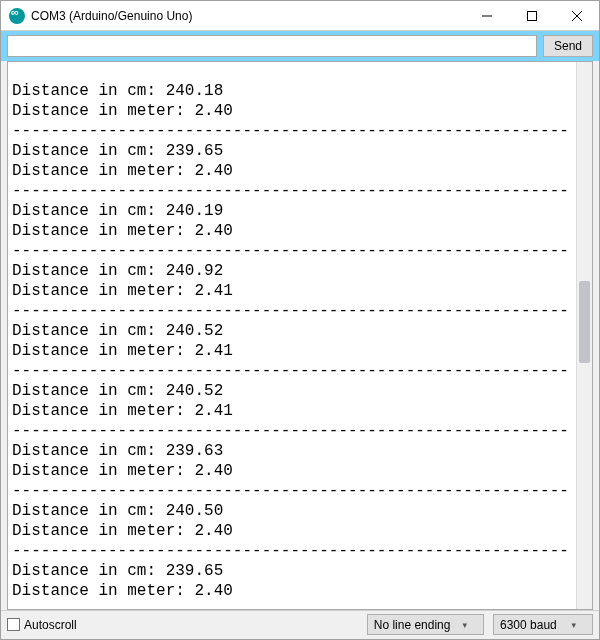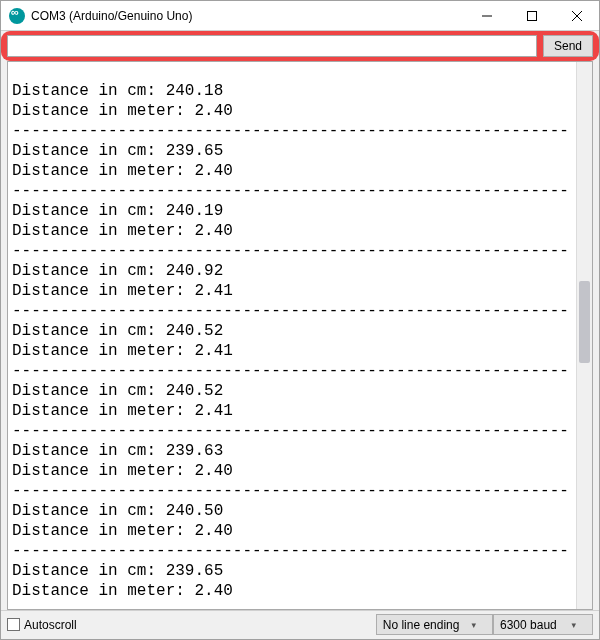--- a/index.html
+++ b/index.html
@@ -53,22 +53,21 @@
     width: 45px; height: 100%;
     display: flex; align-items: center; justify-content: center;
     color: #000;
   }
   .winbtn svg { width: 10px; height: 10px; }
 
   .sendrow {
     display: flex;
     padding: 4px 6px;
     gap: 6px;
-    background: #ef4444;
-    border-radius: 9px;
+    background: #7dd3fc;
   }
   .sendinput {
     flex: 1;
     height: 22px;
     border: 1px solid #a9a9a9;
     background: #fff;
     padding: 2px 4px;
     font-size: 12px;
   }
   .sendbtn {
@@ -111,21 +110,21 @@
     left: 2px; right: 2px;
     top: 40%; height: 15%;
     background: #c2c3c9;
     border-radius: 2px;
   }
 
   .bottomrow {
     display: flex;
     align-items: center;
     padding: 3px 6px 4px 6px;
-    gap: 0;
+    gap: 9px;
     background: #f0f0f0;
     border-top: 1px solid #d0d0d0;
   }
   .chkwrap { display: flex; align-items: center; gap: 4px; flex:1; }
   .chkbox {
     width: 13px; height: 13px;
     border: 1px solid #707070;
     background: #fff;
   }
   .chklabel { font-size: 12px; color:#000; }

